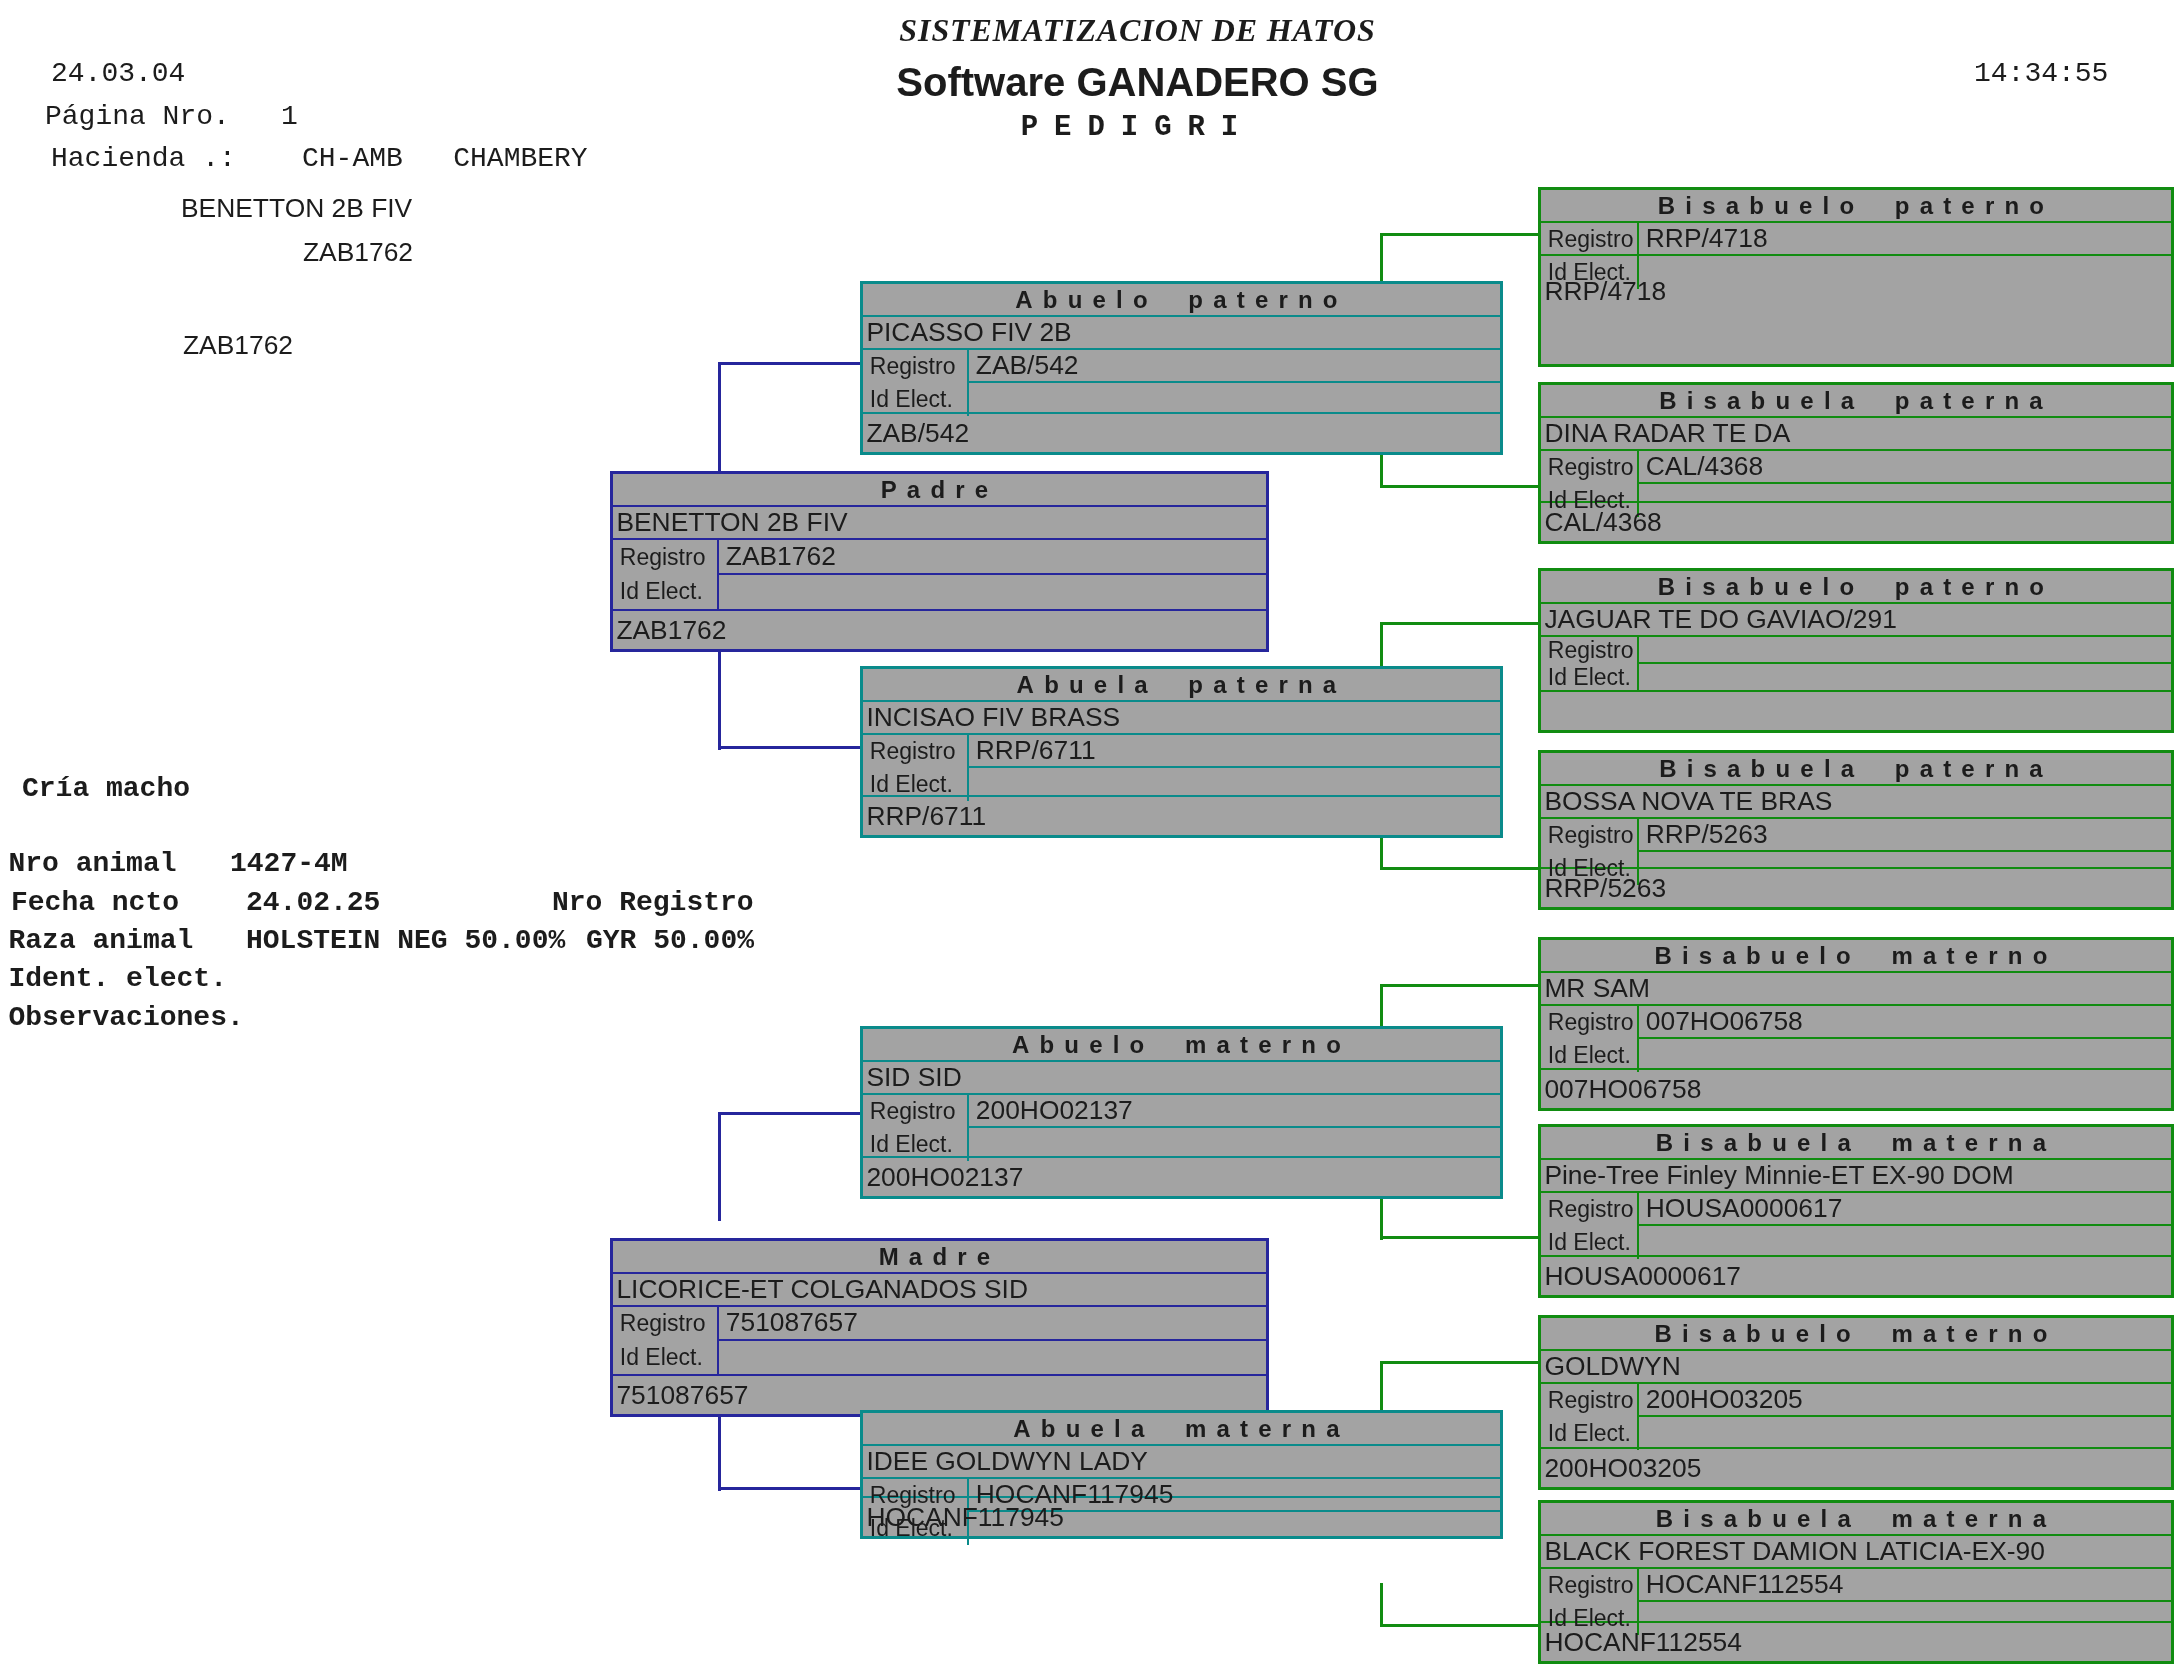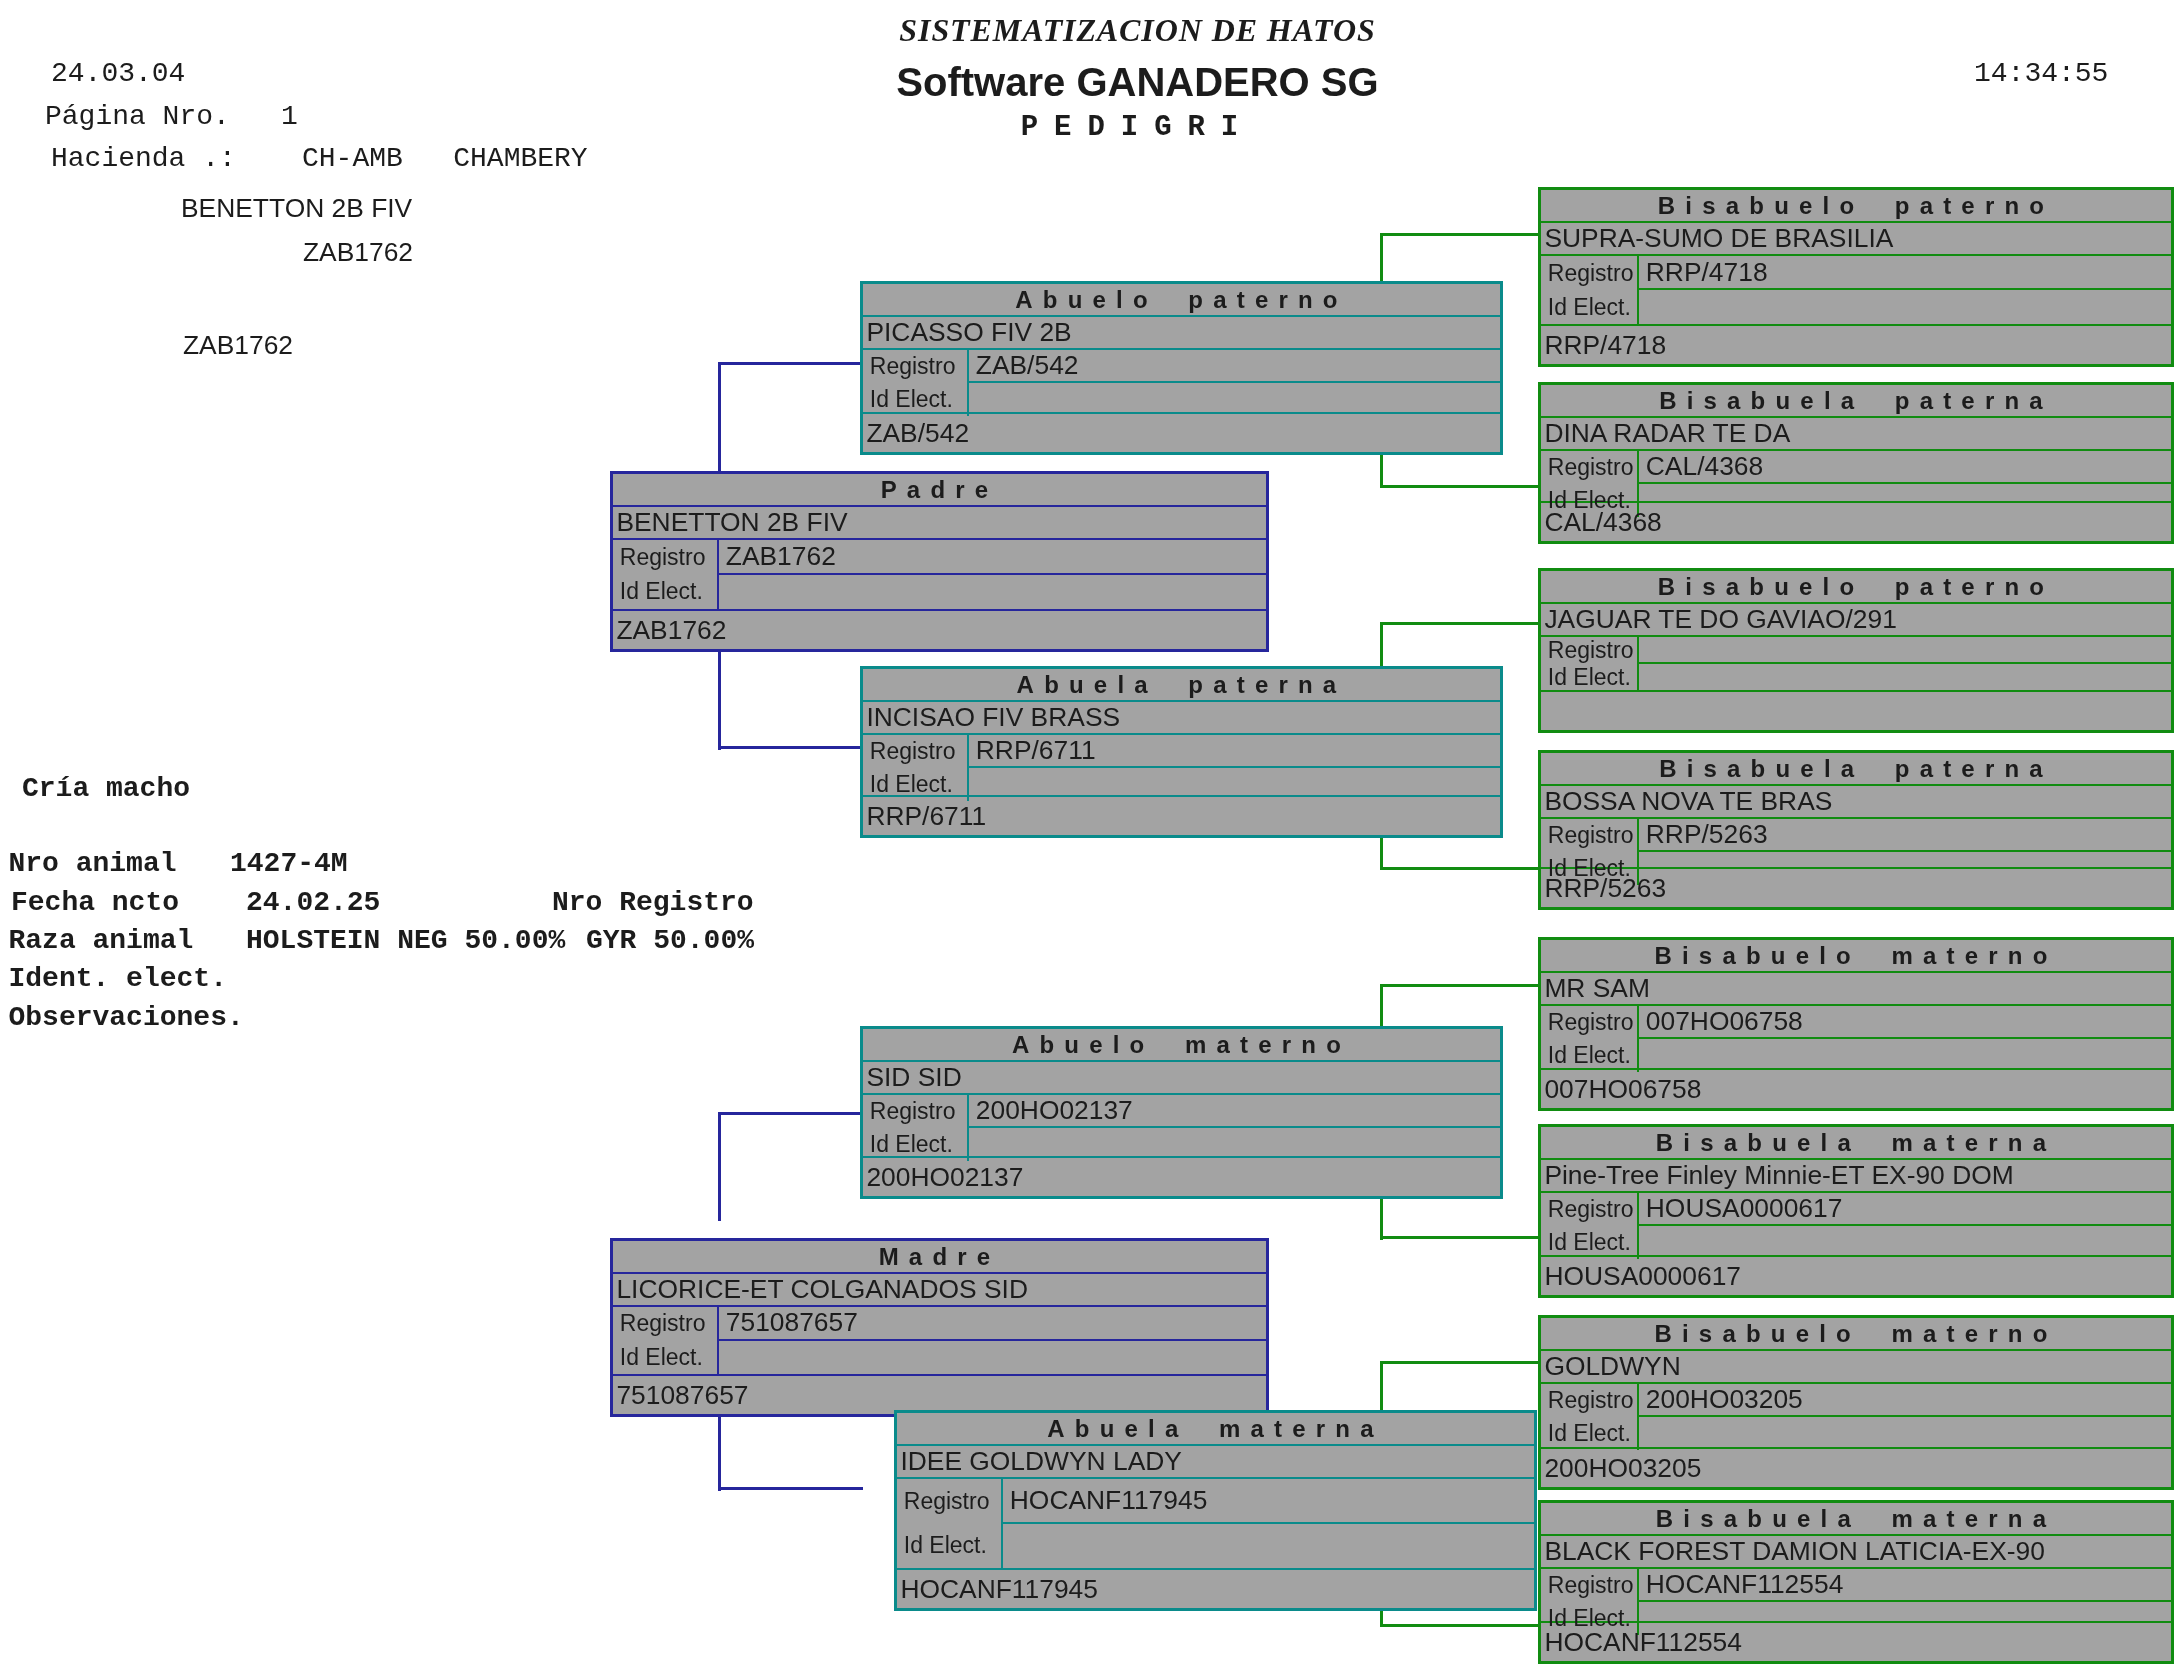--- a/index.html
+++ b/index.html
@@ -188,39 +188,38 @@
       <div class="pb-label">Id Elect.</div>
     </div>
     <div class="pb-vals">
       <div class="pb-val first">200HO02137</div>
       <div class="pb-val"></div>
     </div>
   </div>
   <div class="pb-bottom">200HO02137</div>
 </div>
 
-<div class="pbox teal" style="left:860px;top:1410px;width:643px;height:201px;margin-left:34px;">
+<div class="pbox teal" style="left:860px;top:1410px;width:643px;height:129px;">
   <div class="pb-title">Abuela materna</div>
   <div class="pb-name">IDEE GOLDWYN LADY</div>
   <div class="pb-mid">
     <div class="pb-labels">
       <div class="pb-label">Registro</div>
       <div class="pb-label">Id Elect.</div>
     </div>
     <div class="pb-vals">
       <div class="pb-val first">HOCANF117945</div>
       <div class="pb-val"></div>
     </div>
   </div>
   <div class="pb-bottom">HOCANF117945</div>
 </div>
 
 <div class="pbox green" style="left:1538px;top:187px;width:636px;height:180px;">
   <div class="pb-title">Bisabuelo paterno</div>
-  <div class="pb-name">SUPRA-SUMO DE BRASILIA</div>
   <div class="pb-mid">
     <div class="pb-labels">
       <div class="pb-label">Registro</div>
       <div class="pb-label">Id Elect.</div>
     </div>
     <div class="pb-vals">
       <div class="pb-val first">RRP/4718</div>
       <div class="pb-val"></div>
     </div>
   </div>

